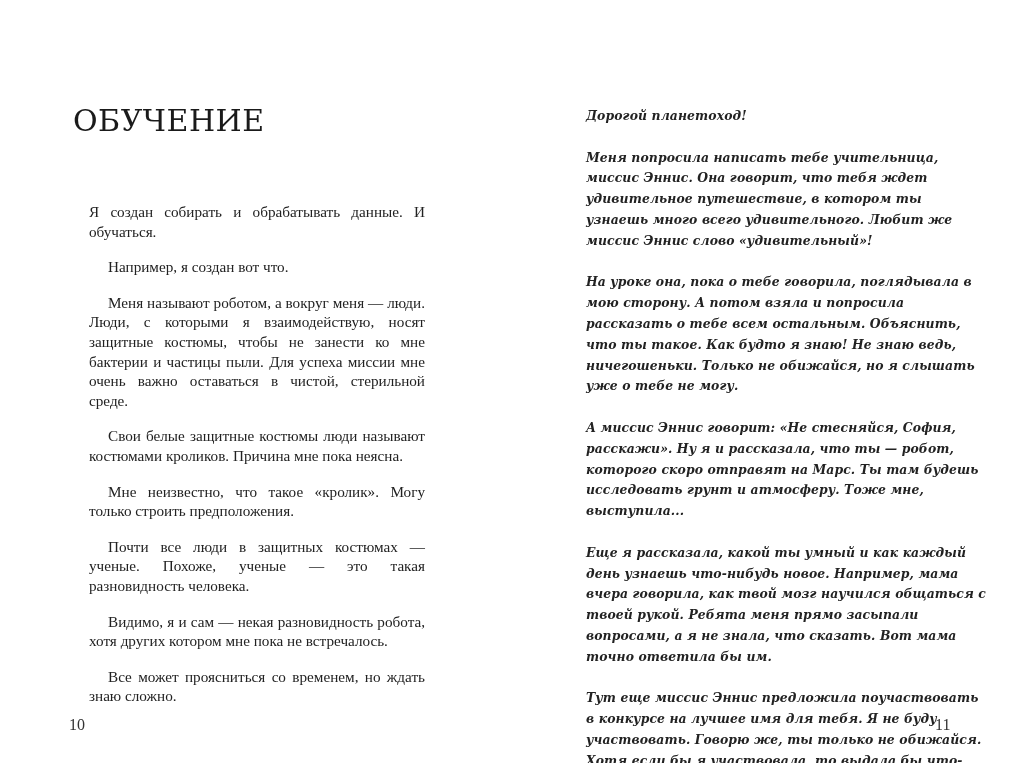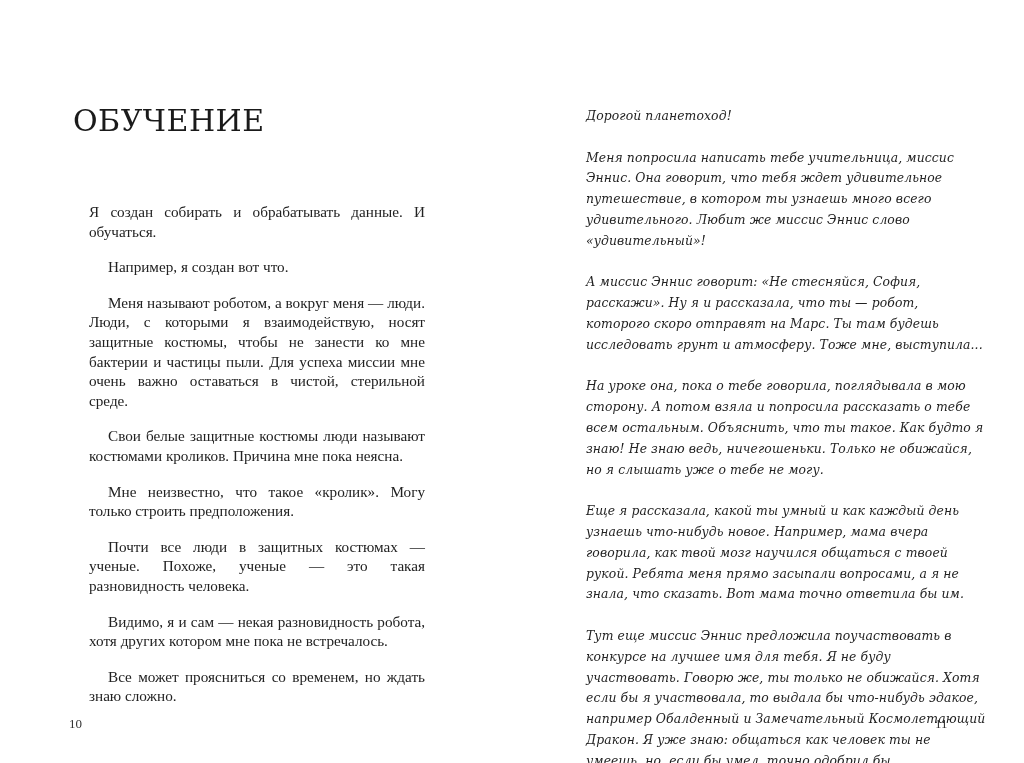--- a/index.html
+++ b/index.html
@@ -63,26 +63,27 @@
       width: 400px;
       font-family: "DejaVu Serif", "Liberation Serif", serif;
       font-style: italic;
       font-size: 12.4px;
       line-height: 20.8px;
       color: #222;
       letter-spacing: 0.1px;
     }
     .letter p {
       margin: 0 0 20.8px 0;
+      font-weight: bold;
     }
     .page-number {
       position: absolute;
       top: 716px;
       font-family: "Liberation Serif", "DejaVu Serif", serif;
-      font-size: 13px;
+      font-size: 16px;
       color: #333;
     }
     .page-left .page-number {
       left: 69px;
     }
     .page-right .page-number {
       left: 423px;
     }
   </style>
 </head>
@@ -100,19 +101,19 @@
     <p>Видимо, я и сам — некая разновидность робота, хотя других котором мне пока не встречалось.</p>
     <p>Все может проясниться со временем, но ждать знаю сложно.</p>
   </div>
   <div class="page-number">10</div>
 </div>
 
 <div class="page page-right">
   <div class="letter">
     <p>Дорогой планетоход!</p>
     <p>Меня попросила написать тебе учительница, миссис Эннис. Она говорит, что тебя ждет удивительное путешествие, в котором ты узнаешь много всего удивительного. Любит же миссис Эннис слово «удивительный»!</p>
+    <p>На уроке она, пока о тебе говорила, поглядывала в мою сторону. А потом взяла и попросила рассказать о тебе всем остальным. Объяснить, что ты такое. Как будто я знаю! Не знаю ведь, ничегошеньки. Только не обижайся, но я слышать уже о тебе не могу.</p>
     <p>А миссис Эннис говорит: «Не стесняйся, София, расскажи». Ну я и рассказала, что ты — робот, которого скоро отправят на Марс. Ты там будешь исследовать грунт и атмосферу. Тоже мне, выступила...</p>
-    <p>На уроке она, пока о тебе говорила, поглядывала в мою сторону. А потом взяла и попросила рассказать о тебе всем остальным. Объяснить, что ты такое. Как будто я знаю! Не знаю ведь, ничегошеньки. Только не обижайся, но я слышать уже о тебе не могу.</p>
     <p>Еще я рассказала, какой ты умный и как каждый день узнаешь что-нибудь новое. Например, мама вчера говорила, как твой мозг научился общаться с твоей рукой. Ребята меня прямо засыпали вопросами, а я не знала, что сказать. Вот мама точно ответила бы им.</p>
     <p>Тут еще миссис Эннис предложила поучаствовать в конкурсе на лучшее имя для тебя. Я не буду участвовать. Говорю же, ты только не обижайся. Хотя если бы я участвовала, то выдала бы что-нибудь эдакое, например Обалденный и Замечательный Космолетающий Дракон. Я уже знаю: общаться как человек ты не умеешь, но, если бы умел, точно одобрил бы.</p>
   </div>
   <div class="page-number">11</div>
 </div>
 
 </body></html>

